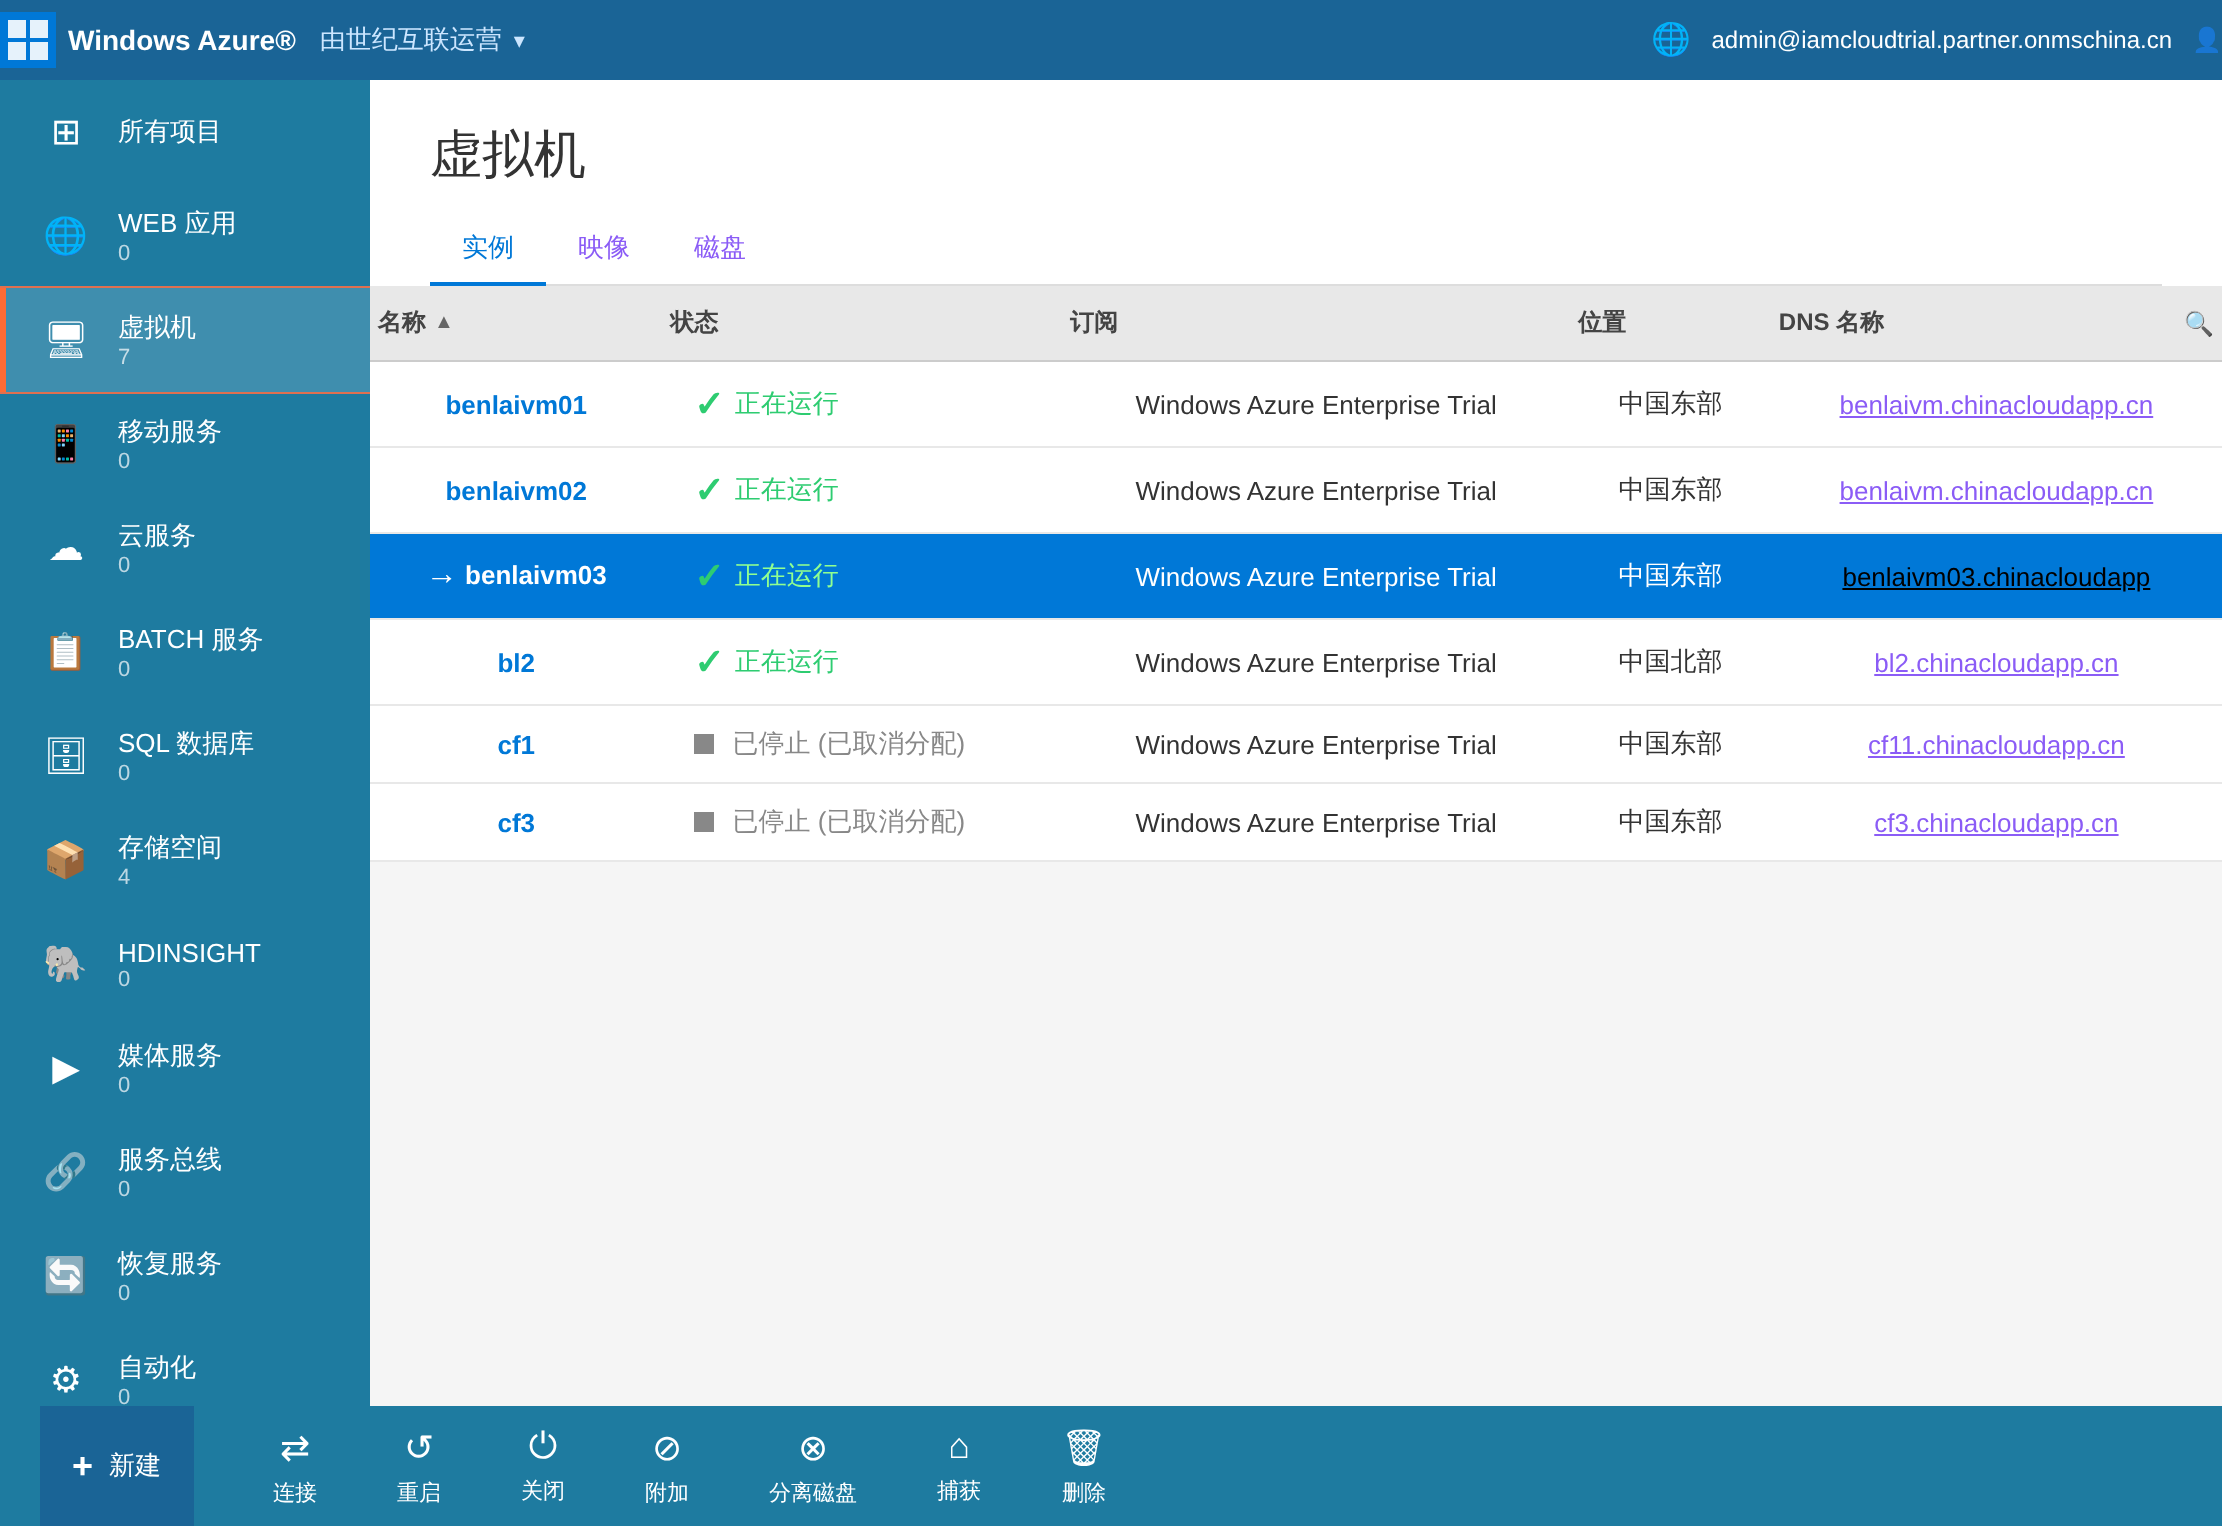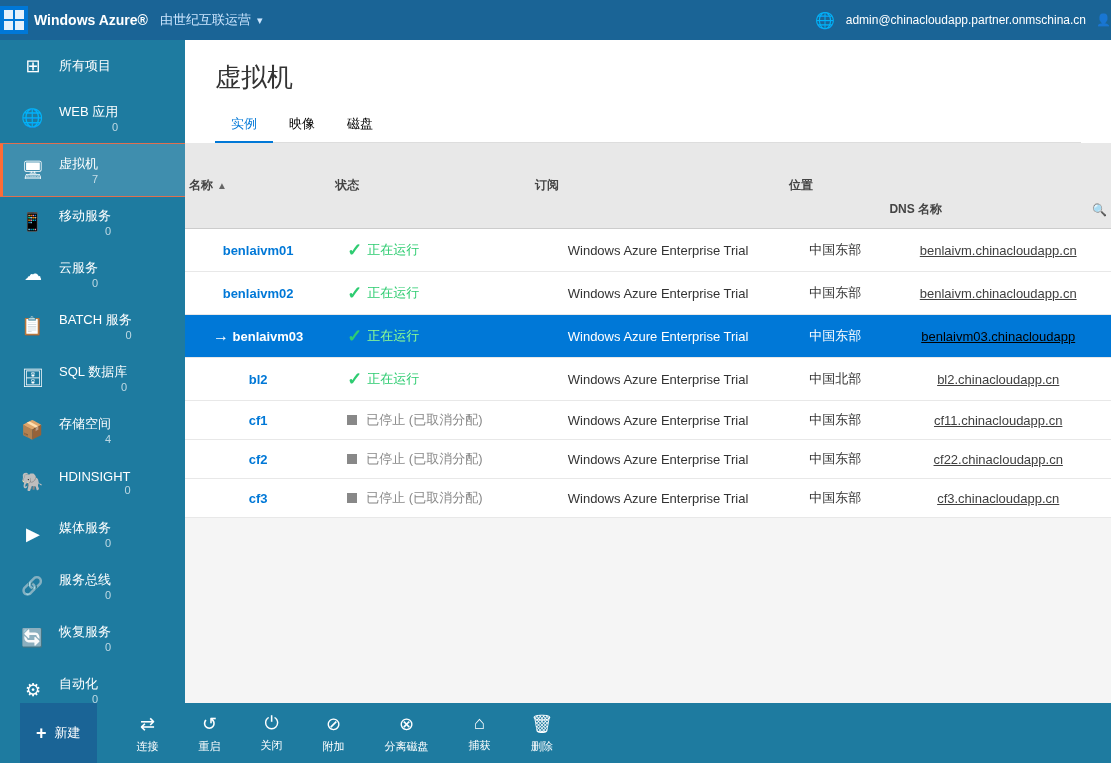--- a/index.html
+++ b/index.html
@@ -77,21 +77,21 @@
       background: rgba(255,255,255,0.15);
       border-left: 3px solid #ff6b35;
       outline: 1px solid #e07050;
     }
     .sidebar-icon {
       width: 32px; height: 32px;
       flex-shrink: 0;
       display: flex; align-items: center; justify-content: center;
       font-size: 18px;
     }
-    .sidebar-text { display: flex; flex-direction: column; align-items: flex-end; }
+    .sidebar-text { display: flex; flex-direction: column; }
     .sidebar-label { font-size: 13px; font-weight: 500; }
     .sidebar-count { font-size: 11px; color: rgba(255,255,255,0.7); }
 
     
     .bottom-toolbar {
       height: 60px;
       background: #1e7ba0;
       display: flex;
       align-items: center;
       padding: 0 20px;
@@ -143,21 +143,21 @@
       margin-bottom: 12px;
     }
     .content-tabs {
       display: flex;
       gap: 0;
       border-bottom: 1px solid #ddd;
     }
     .content-tab {
       padding: 8px 16px;
       cursor: pointer;
-      color: #000000;
+      color: #8b5cf6;
       font-size: 13px;
       border-bottom: 2px solid transparent;
       margin-bottom: -1px;
     }
     .content-tab.active {
       color: #0078d7;
       border-bottom: 2px solid #0078d7;
     }
 
     
@@ -193,21 +193,21 @@
       padding: 10px 16px;
       font-size: 13px;
       color: #333;
       text-align: center;
     }
     .vm-name { font-weight: 600; color: #0078d7; }
     .vm-table tbody tr.selected .vm-name { color: white; }
     .status-running { color: #2ecc71; font-size: 13px; display: flex; align-items: center; gap: 5px; }
     .status-stopped { color: #888; font-size: 13px; display: flex; align-items: center; gap: 5px; }
     .vm-table tbody tr.selected .status-running { color: #90ff90; }
-    .dns-link { color: #404040; }
+    .dns-link { color: #8b5cf6; }
     .vm-table tbody tr.selected .dns-link { color: #000000; }
     .arrow-icon { color: #0078d7; font-size: 16px; }
     .vm-table tbody tr.selected .arrow-icon { color: white; }
     .th-name-cell { display: flex; align-items: center; gap: 4px; }
     .sort-icon { font-size: 10px; color: #666; }
     .search-icon-th { margin-left: auto; cursor: pointer; color: #888; }
   </style>
 </head>
 <body>
 
@@ -220,21 +220,21 @@
         <rect x="1" y="12" width="9" height="9" fill="white" opacity="0.9"></rect>
         <rect x="12" y="12" width="9" height="9" fill="white" opacity="0.9"></rect>
       </svg>
     </div>
     <span>Windows Azure®</span>
   </div>
   <span class="topbar-org">由世纪互联运营</span>
   <span class="topbar-chevron">▾</span>
   <div class="topbar-right">
     <span class="topbar-globe">🌐</span>
-    <span>admin@chinacloudapp.partner.onmschina.cn</span>
+    <span>admin@iamcloudtrial.partner.onmschina.cn</span>
     <span>👤</span>
   </div>
 </div>
 
 <div class="main-layout">
 
   <div class="sidebar">
 
     <div id="sidebar-items">
         <div class="sidebar-item">
@@ -349,21 +349,21 @@
             <th>
               <div class="th-name-cell">
                 <span>名称</span>
                 <span class="sort-icon">▲</span>
               </div>
             </th>
             <th>状态</th>
             <th>订阅</th>
             <th>位置</th>
             <th>
-              <div style="display:flex;align-items:center;gap:24px;margin-top:48px;">
+              <div style="display:flex;align-items:center;gap:24px;">
                 <span>DNS 名称</span>
                 <span class="search-icon-th">🔍</span>
               </div>
             </th>
           </tr>
         </thead>
         <tbody id="vm-tbody">
             <tr>
     <td><span class="vm-name">benlaivm01</span></td>
     <td>
@@ -403,29 +403,20 @@
             <tr>
     <td><span class="vm-name">cf1</span></td>
     <td>
                 <div class="status-stopped"><span style="display:inline-block;width:10px;height:10px;background:#888;margin-right:4px;"></span>已停止 (已取消分配)</div>
               </td>
     <td>Windows Azure Enterprise Trial</td>
     <td>中国东部</td>
     <td><a class="dns-link" href="#">cf11.chinacloudapp.cn</a></td>
   </tr>
             <tr>
-    <td><span class="vm-name">cf2</span></td>
-    <td>
-                <div class="status-stopped"><span style="display:inline-block;width:10px;height:10px;background:#888;margin-right:4px;"></span>已停止 (已取消分配)</div>
-              </td>
-    <td>Windows Azure Enterprise Trial</td>
-    <td>中国东部</td>
-    <td><a class="dns-link" href="#">cf22.chinacloudapp.cn</a></td>
-  </tr>
-            <tr>
     <td><span class="vm-name">cf3</span></td>
     <td>
                 <div class="status-stopped"><span style="display:inline-block;width:10px;height:10px;background:#888;margin-right:4px;"></span>已停止 (已取消分配)</div>
               </td>
     <td>Windows Azure Enterprise Trial</td>
     <td>中国东部</td>
     <td><a class="dns-link" href="#">cf3.chinacloudapp.cn</a></td>
   </tr>
           </tbody>
       </table>

